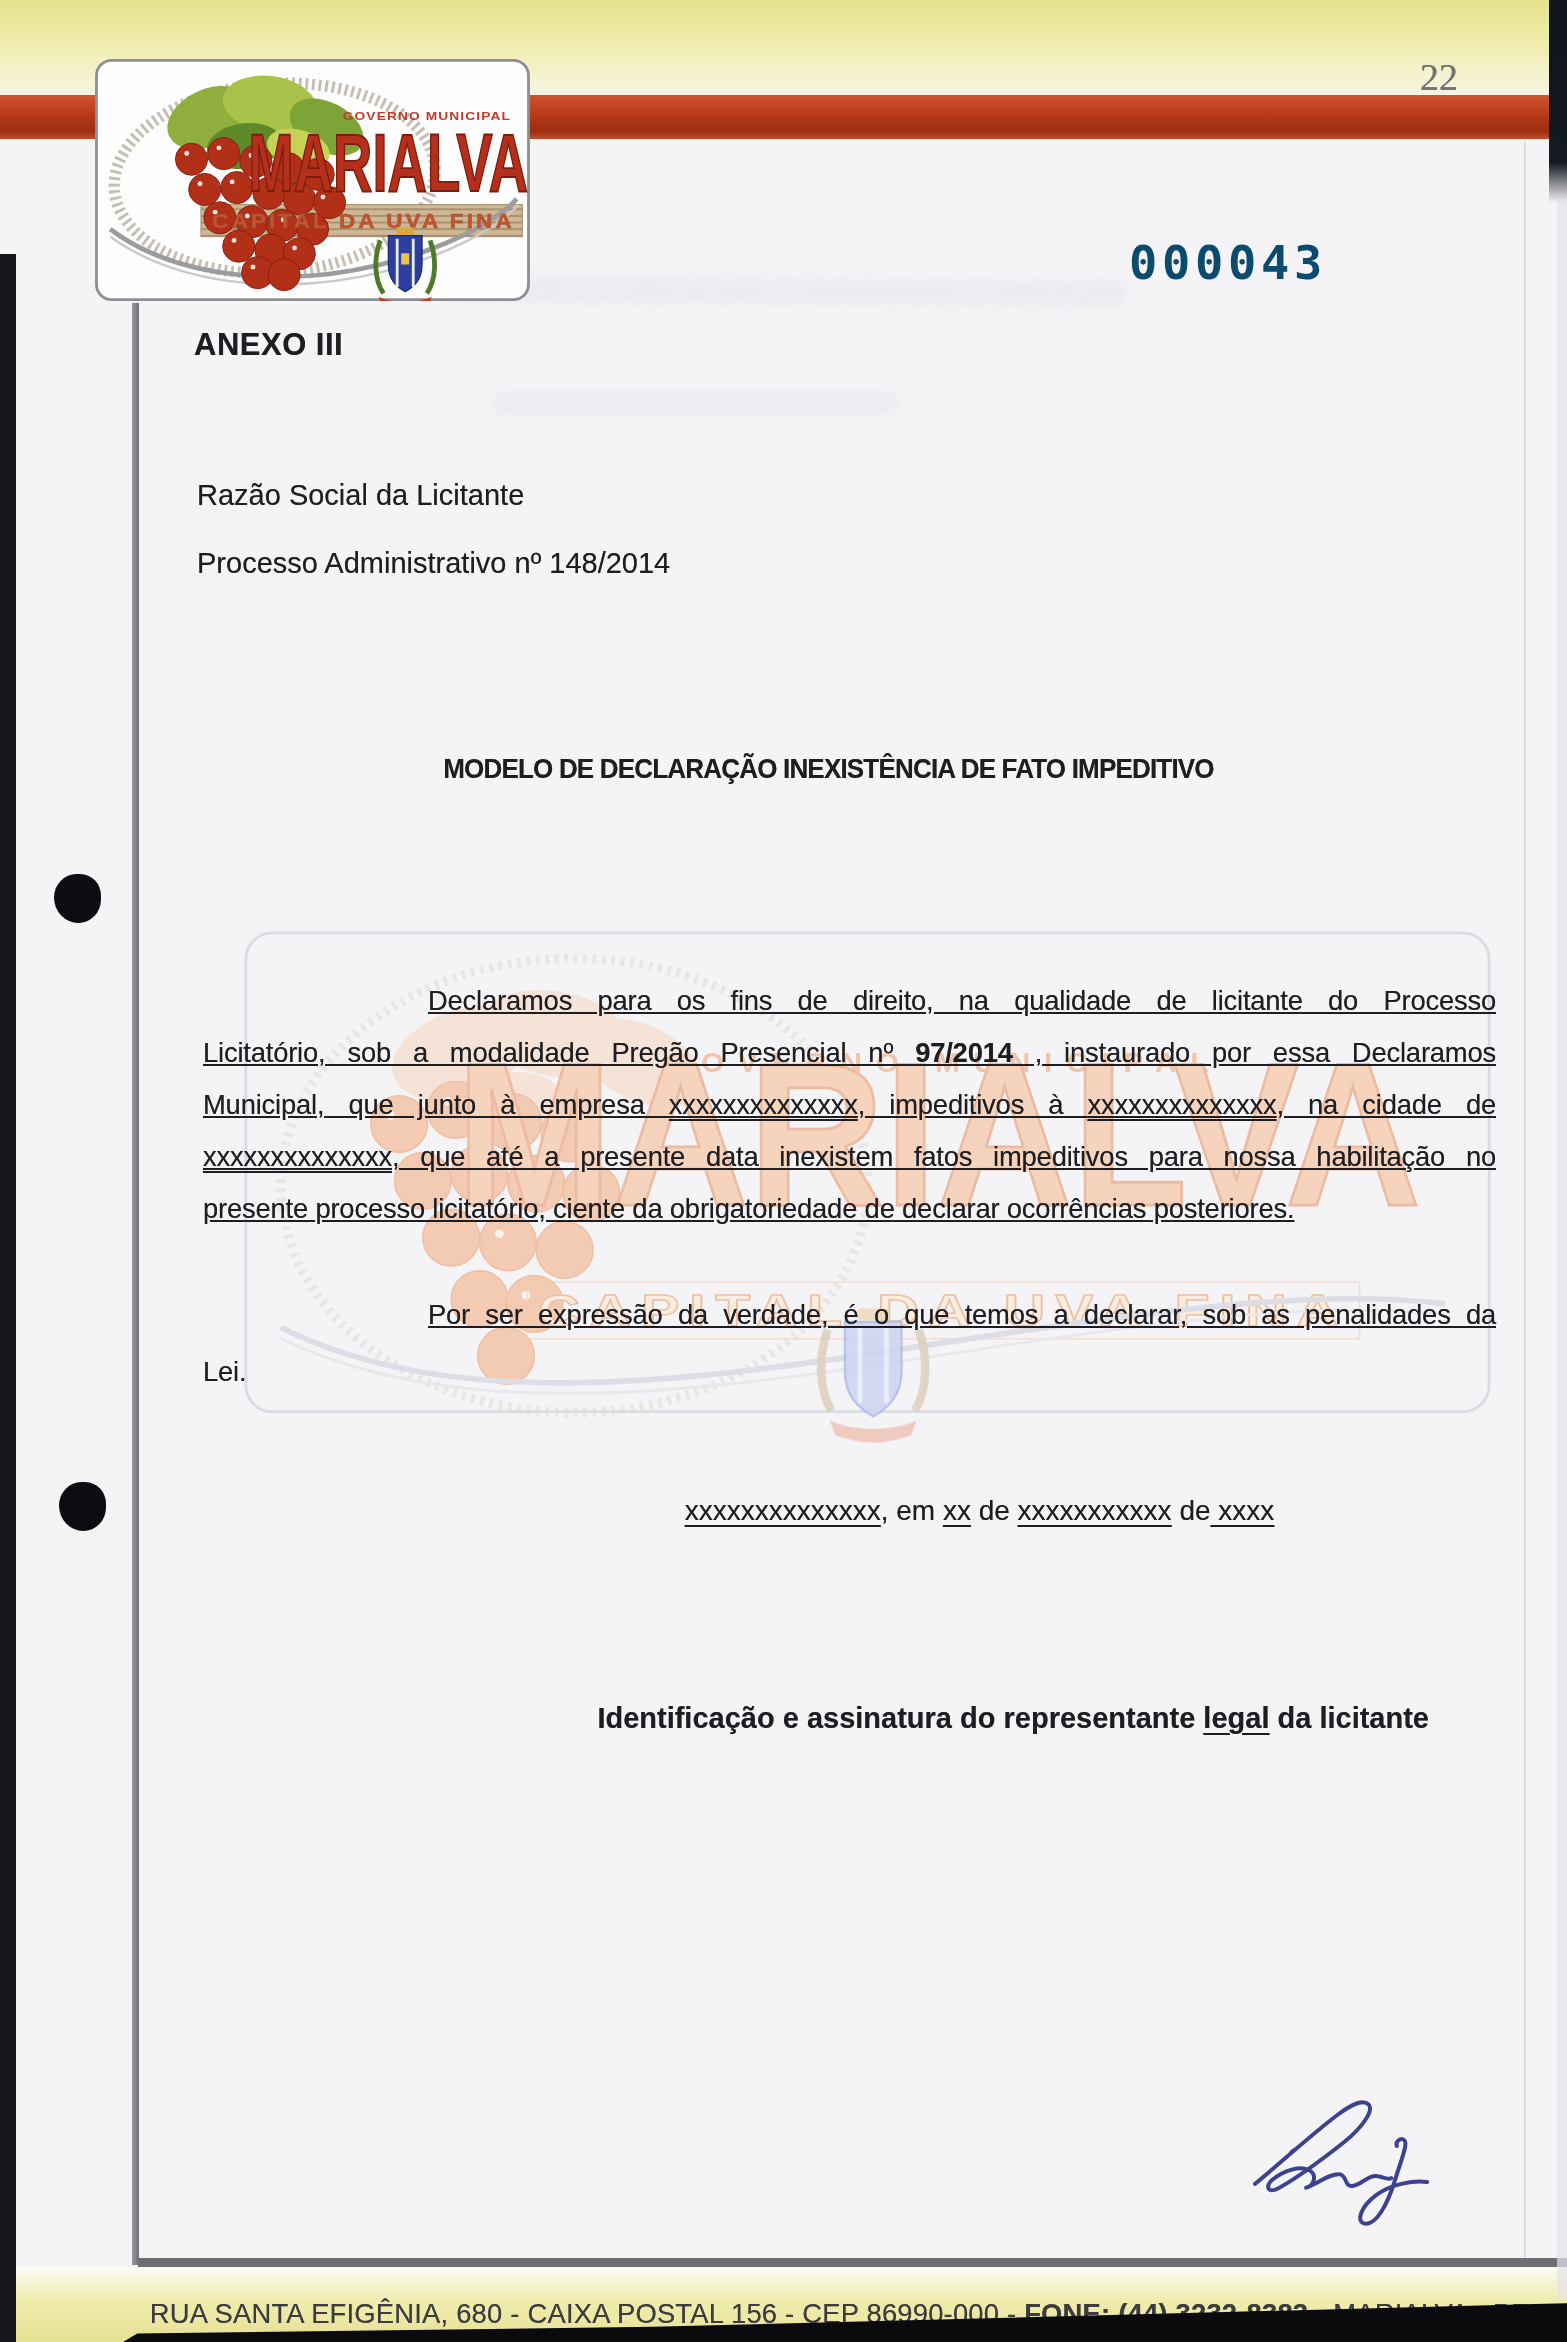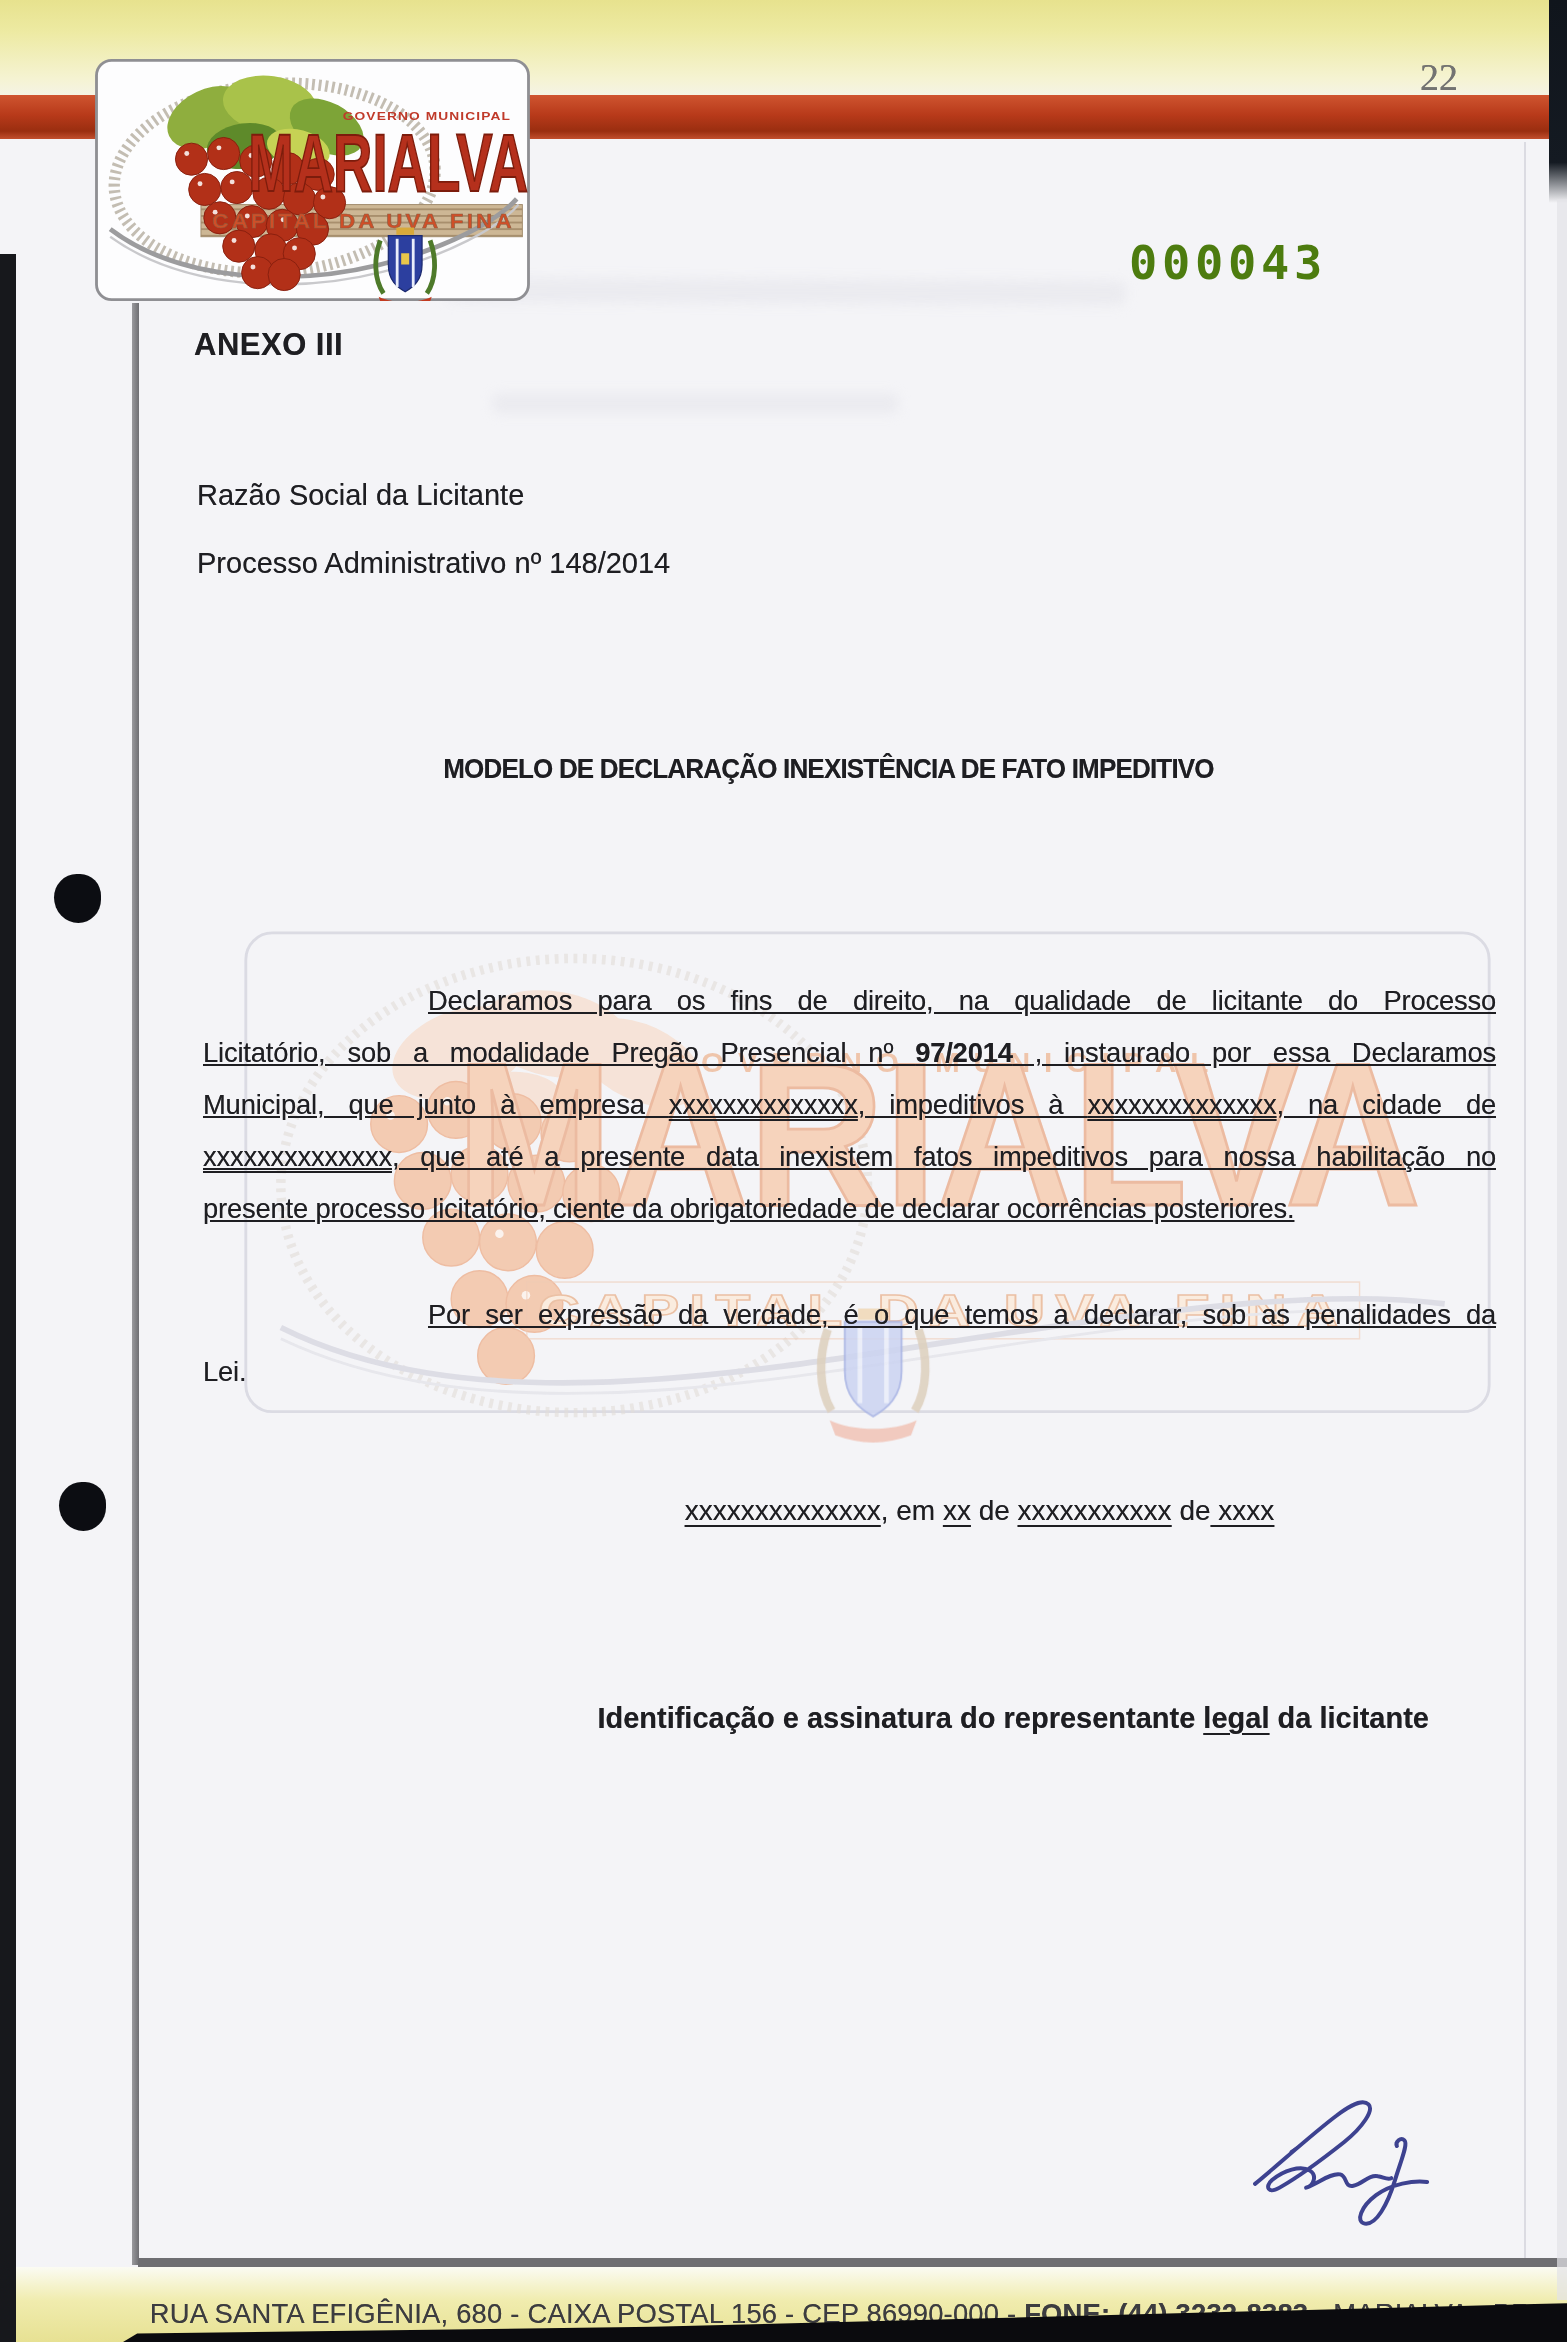--- a/index.html
+++ b/index.html
@@ -28,21 +28,21 @@
   #footer-band{left:0;top:2267px;width:1567px;height:75px;
     background:linear-gradient(180deg,#fbfbf3 0%,#f0ecae 45%,#e7e193 100%);}
   #footer-text{left:114px;right:0;top:2298px;text-align:center;font-size:27.4px;color:#3c3c40;
     letter-spacing:0.2px;}
   #bottom-wedge{left:0;top:2290px;width:1567px;height:52px;}
 
   
   #page-number{left:1420px;top:55px;width:76px;font-family:"Liberation Serif",serif;
     font-size:38px;color:#737373;}
   #stamp{left:1129px;top:235px;font-family:"DejaVu Sans Mono",monospace;font-weight:700;
-    font-size:47px;letter-spacing:4.7px;color:#4d7c0f;}
+    font-size:47px;letter-spacing:4.7px;color:#0c4a6e;}
   #anexo{left:194px;top:327px;font-size:31px;font-weight:700;letter-spacing:0.5px;}
   #refs{left:197px;top:461px;width:852px;font-size:29px;line-height:68px;}
   #title{left:199px;top:753px;width:1259px;text-align:center;font-size:28px;font-weight:700;
     letter-spacing:-0.9px;transform:scaleX(.93);transform-origin:center;}
 
   
   .doctext{text-shadow:0 0 0.4px rgba(10,10,14,.55);}
   .b{font-weight:700;}
   .u{text-decoration:underline;text-decoration-thickness:2.4px;text-underline-offset:4.7px;}
 

